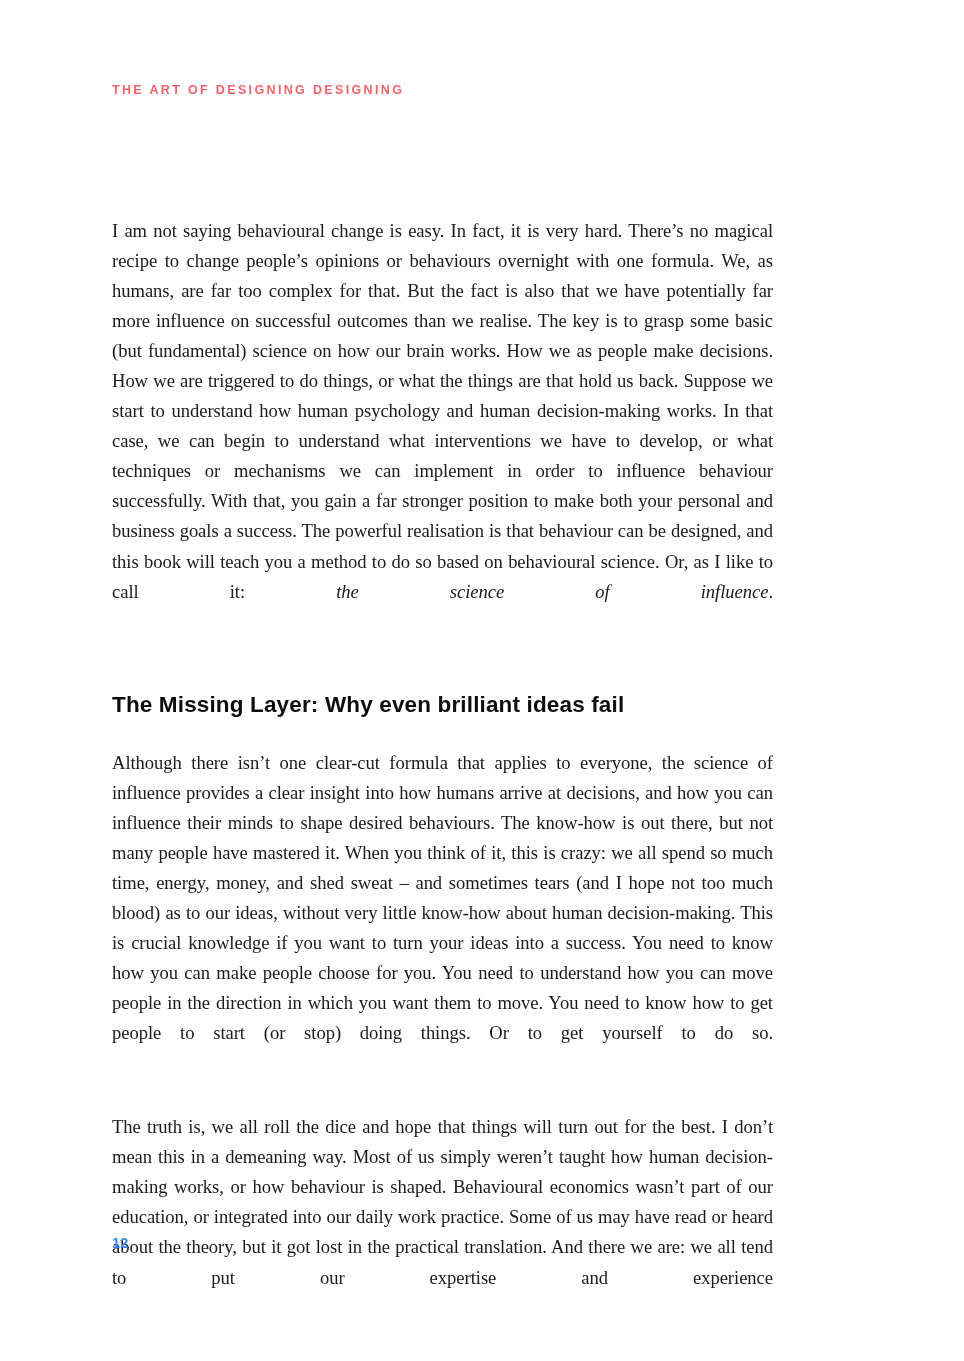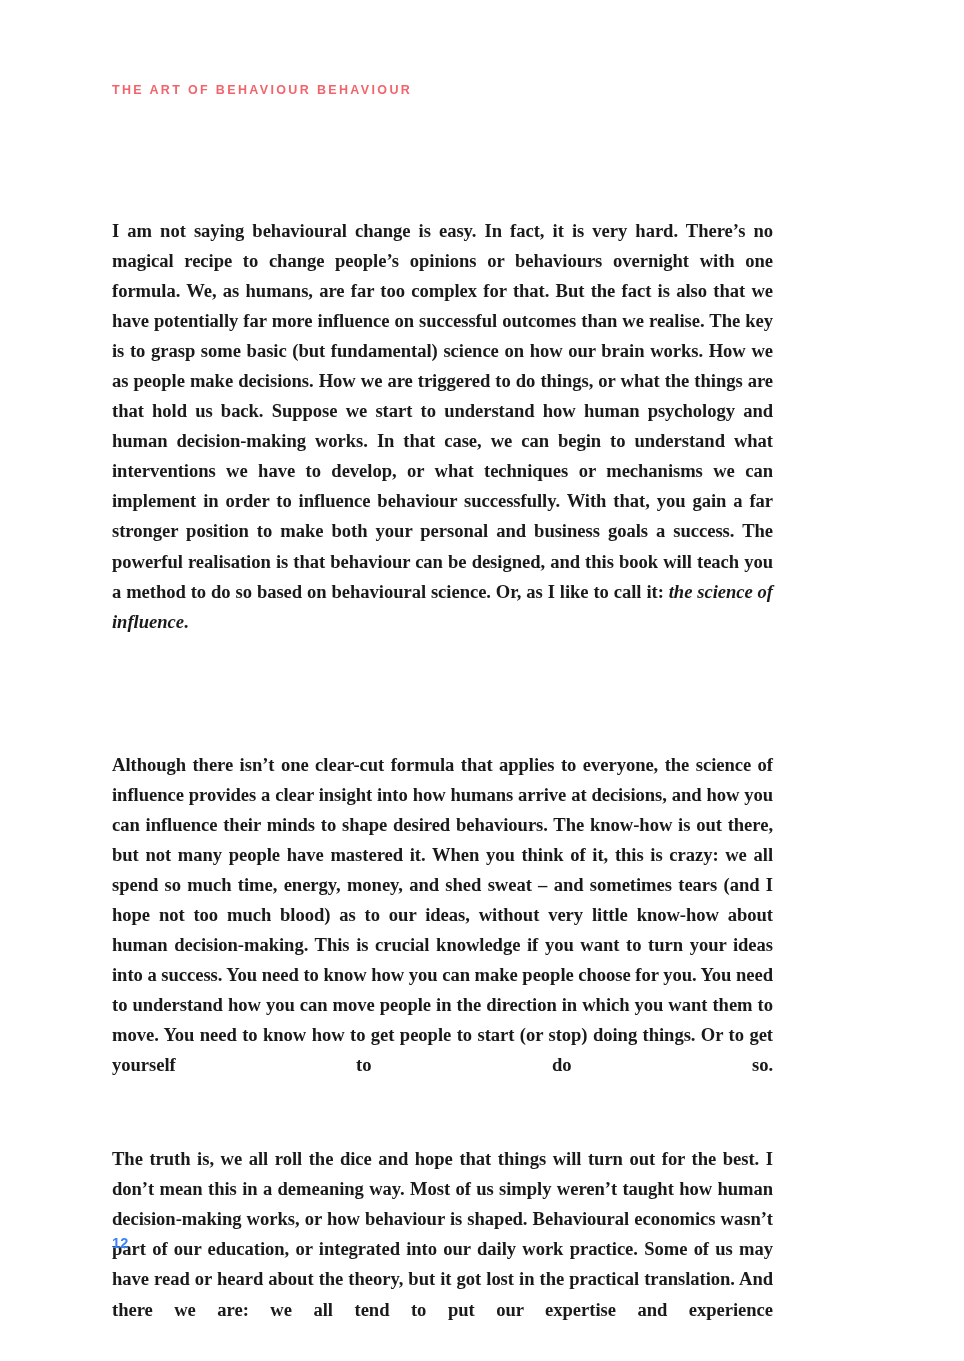--- a/index.html
+++ b/index.html
@@ -48,21 +48,20 @@
   p.body-par {
     margin: 0;
     font-size: 18.6px;
     line-height: 30.05px;
     color: #1a1a1a;
     text-align: justify;
     text-justify: inter-word;
     hyphens: none;
     font-family: "Liberation Serif", "DejaVu Serif", serif;
     letter-spacing: -0.05px;
-    font-weight: bold;
   }
 
   p.body-par + p.body-par {
     margin-top: 34px;
   }
 
   p.body-par .ital {
     font-style: italic;
   }
 
@@ -100,28 +99,29 @@
     letter-spacing: 0.3px;
     color: #3b82f6;
     line-height: 1;
   }
 </style>
 </head>
 <body>
 
 <div class="page">
 
-  <div class="running-head">THE ART OF BEHAVIOUR BEHAVIOUR</div>
+  <div class="running-head">THE ART OF DESIGNING DESIGNING</div>
 
   <div class="text-column">
 
     <p class="body-par"><span>I am not saying behavioural change is easy. In fact, it is very hard. There’s no magical recipe to change people’s opinions or behaviours overnight with one formula. We, as humans, are far too complex for that. But the fact is also that we have potentially far more influence on successful outcomes than we realise. The key is to grasp some basic (but fundamental) science on how our brain works. How we as people make decisions. How we are triggered to do things, or what the things are that hold us back. Suppose we start to understand how human psychology and human decision-making works. In that case, we can begin to understand what interventions we have to develop, or what techniques or mechanisms we can implement in order to influence behaviour successfully. With that, you gain a far stronger position to make both your personal and business goals a success. The powerful realisation is that behaviour can be designed, and this book will teach you a method to do so based on behavioural science. Or, as I like to call it: </span><span class="ital">the science of influence</span><span>.</span></p>
 
     <div class="gap-before-heading"></div>
 
+    <h2 class="section-heading">The Missing Layer: Why even brilliant ideas fail</h2>
 
     <div class="gap-after-heading"></div>
 
     <p class="body-par">Although there isn’t one clear-cut formula that applies to everyone, the science of influence provides a clear insight into how humans arrive at decisions, and how you can influence their minds to shape desired behaviours. The know-how is out there, but not many people have mastered it. When you think of it, this is crazy: we all spend so much time, energy, money, and shed sweat – and sometimes tears (and I hope not too much blood) as to our ideas, without very little know-how about human decision-making. This is crucial knowledge if you want to turn your ideas into a success. You need to know how you can make people choose for you. You need to understand how you can move people in the direction in which you want them to move. You need to know how to get people to start (or stop) doing things. Or to get yourself to do so.</p>
 
     <p class="body-par">The truth is, we all roll the dice and hope that things will turn out for the best. I don’t mean this in a demeaning way. Most of us simply weren’t taught how human decision-making works, or how behaviour is shaped. Behavioural economics wasn’t part of our education, or integrated into our daily work practice. Some of us may have read or heard about the theory, but it got lost in the practical translation. And there we are: we all tend to put our expertise and experience</p>
 
   </div>
 
   <div class="folio">12</div>

